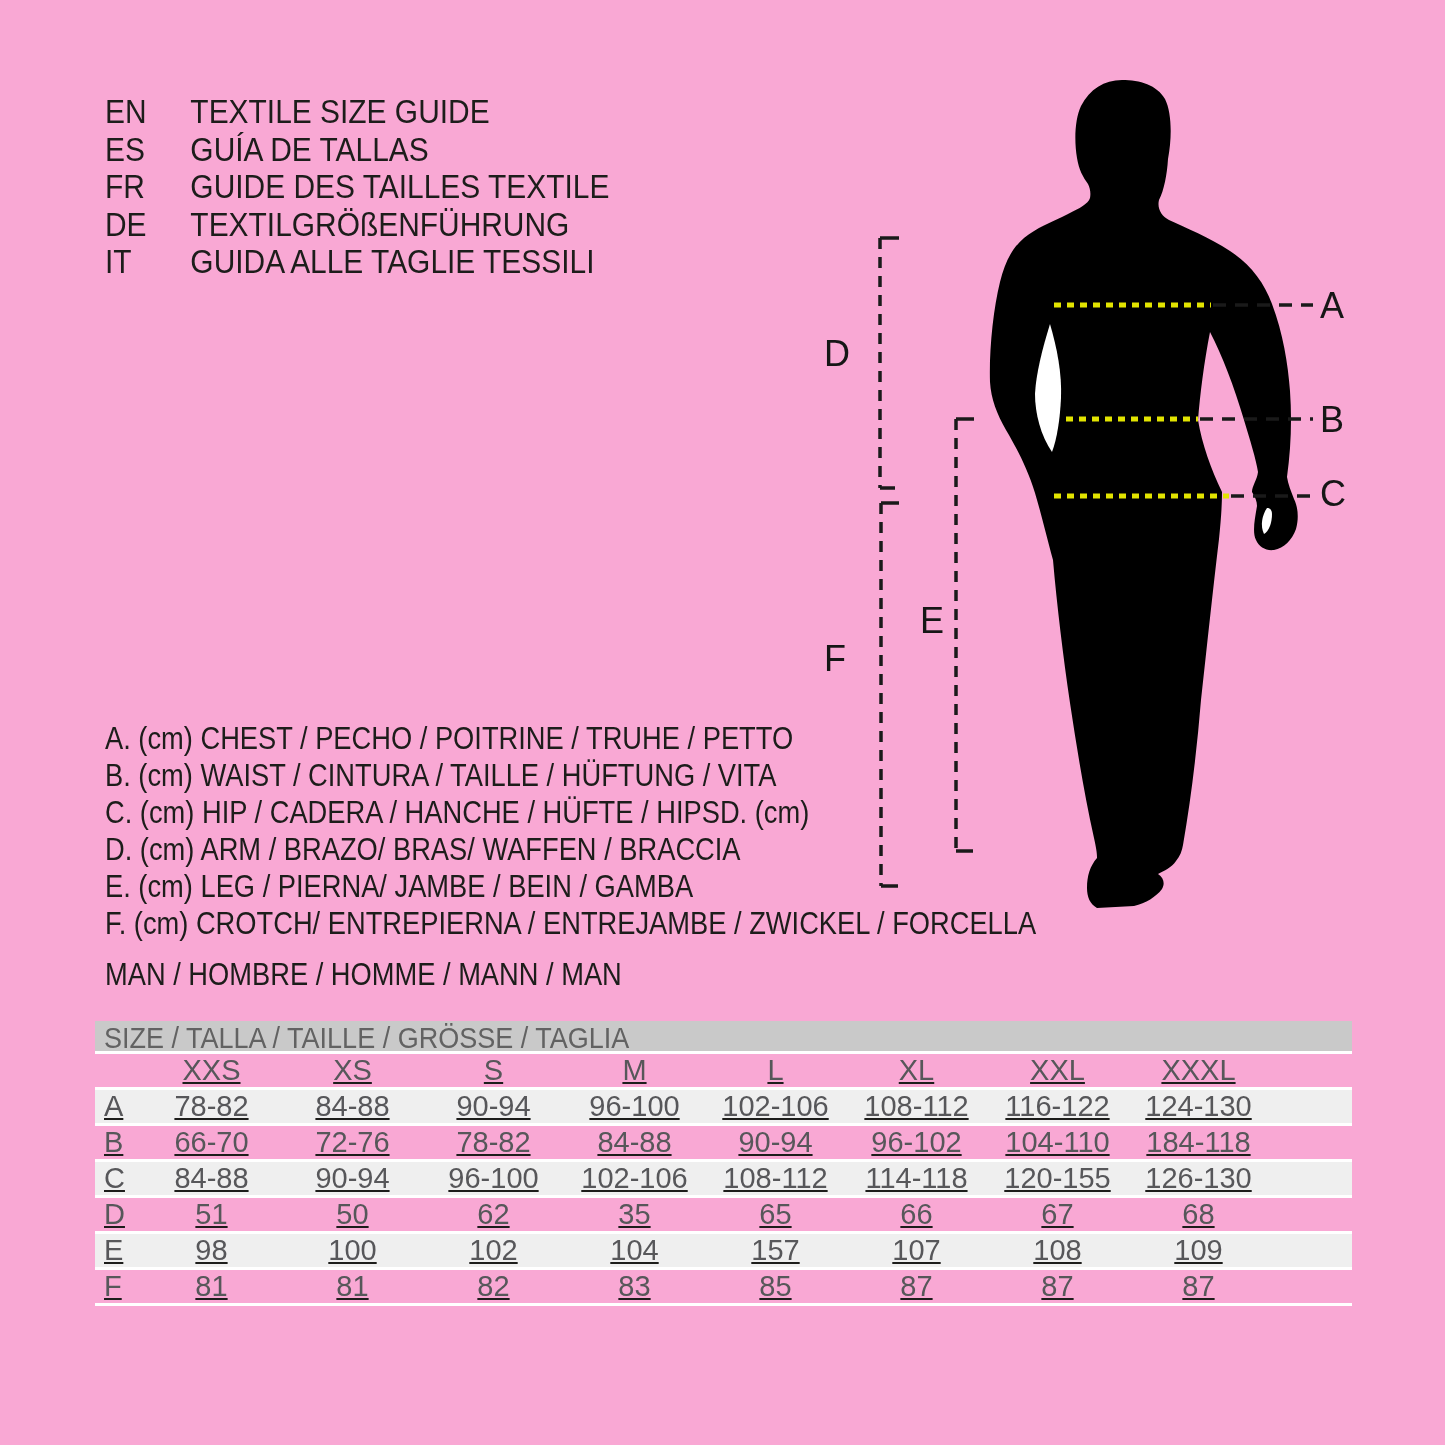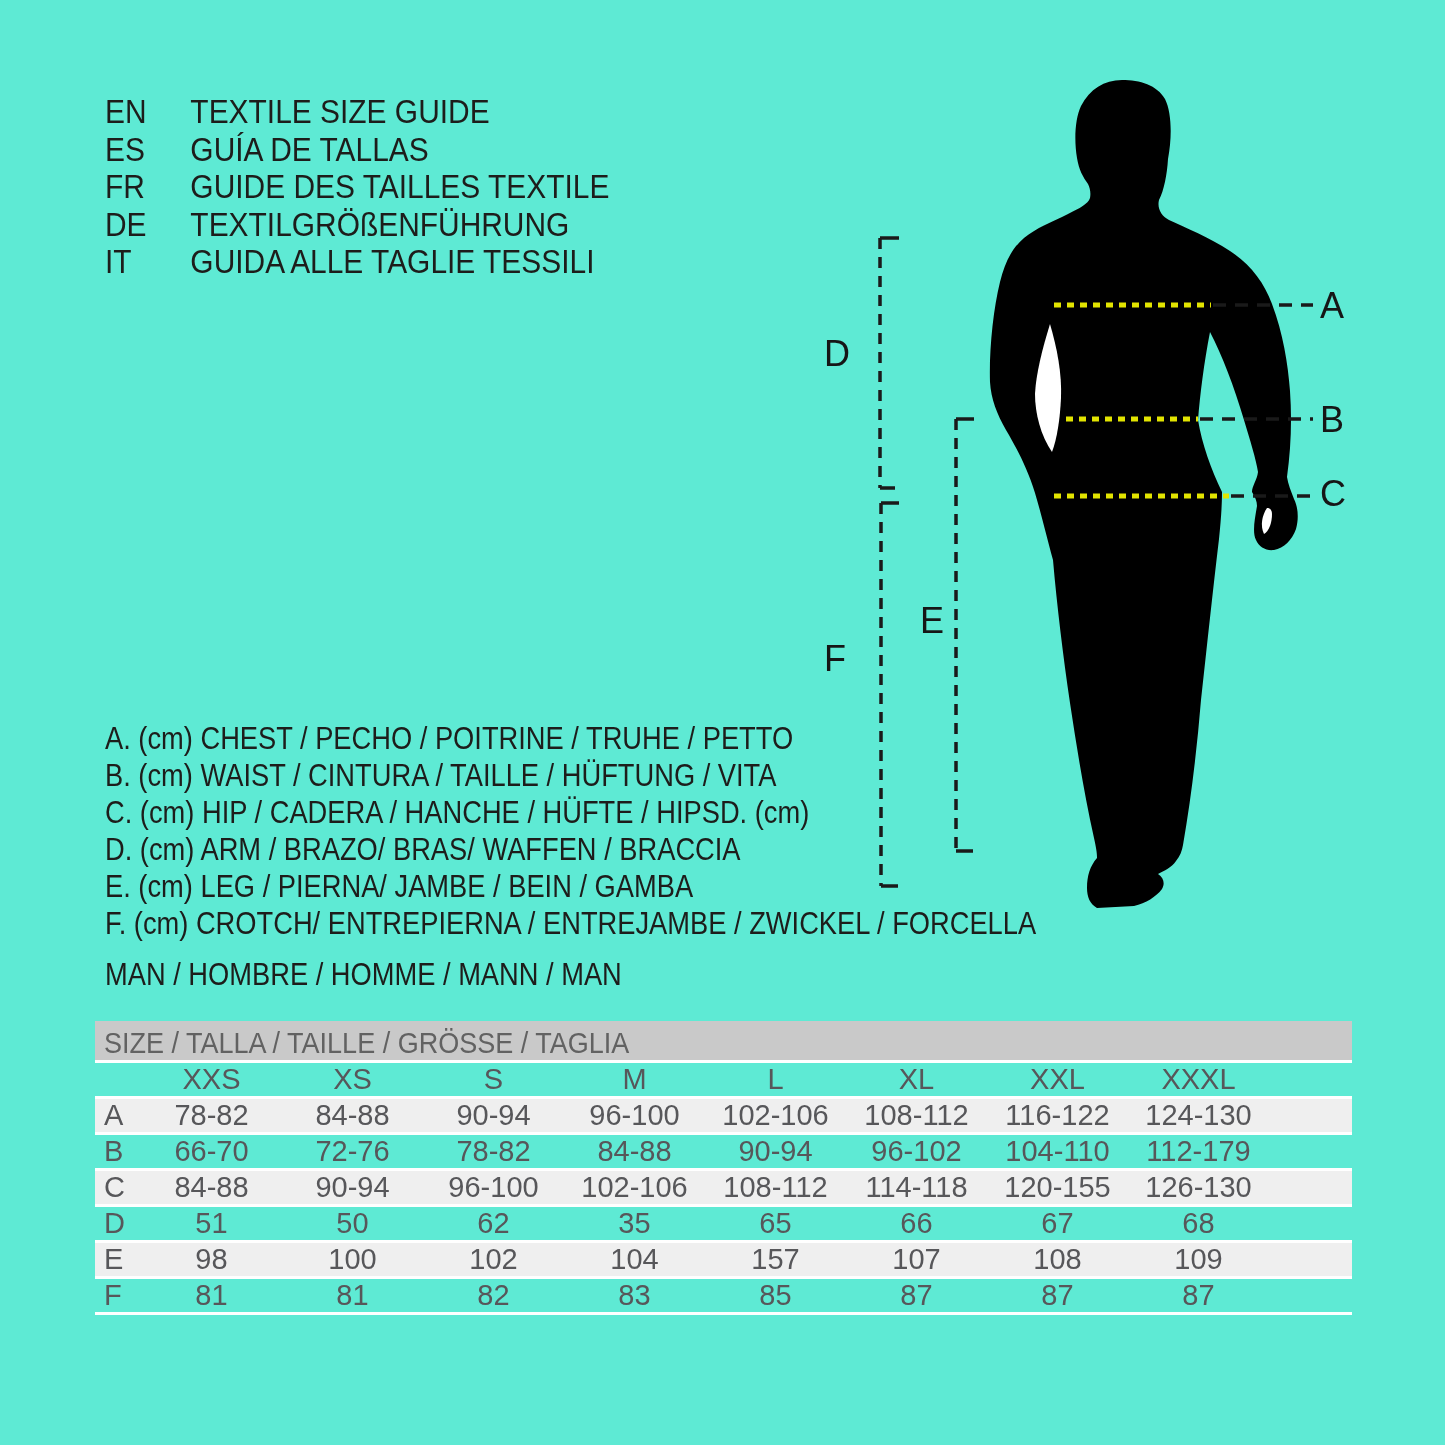--- a/index.html
+++ b/index.html
@@ -1,40 +1,40 @@
 <!DOCTYPE html>
 <html><head>
 <meta charset="utf-8">
 <style>
   html,body{margin:0;padding:0;background:#ffffff;}
   #canvas{
-    position:relative;width:1445px;height:1445px;background:#5eead4;
+    position:relative;width:1445px;height:1445px;background:#f9a8d4;
     font-family:"Liberation Sans",sans-serif;color:#1d1d1b;overflow:hidden;
   }
   .condensed{transform:scaleX(0.88);transform-origin:0 0;white-space:nowrap;}
 
   
   .title-block{position:absolute;left:105px;top:93px;font-size:34px;line-height:37.5px;font-weight:400;}
   .title-row{display:flex;}
   .lang-code{width:97px;flex:0 0 97px;}
 
   
   .defs-block{position:absolute;left:105px;top:720px;font-size:31px;line-height:37px;}
   
   .man-line{position:absolute;left:105px;top:958px;font-size:31px;line-height:34px;}
 
   
   .figure-svg{position:absolute;left:0;top:0;width:1445px;height:1445px;}
   .figure-svg text{font-family:"Liberation Sans",sans-serif;font-size:36px;fill:#161616;}
 
   
   .size-table{position:absolute;left:95px;top:1021px;width:1257px;}
-  .table-bar{height:39px;background:#c9c9c9;display:flex;align-items:flex-end;}
+  .table-bar{height:30px;background:#c9c9c9;display:flex;align-items:flex-start;}
   .table-bar span{font-size:30px;color:#626262;padding-left:10px;transform:scaleX(0.9);transform-origin:0 50%;white-space:nowrap;}
-  table{width:100%;border-collapse:collapse;table-layout:fixed;}
+  table{width:100%;border-collapse:collapse;table-layout:fixed;text-decoration:underline;}
   thead td, tbody td, tbody th{
     height:32px;text-align:center;font-size:29px;font-weight:400;color:#57575a;
     padding:0;vertical-align:middle;
   }
   thead tr{border-top:3px solid #fff;border-bottom:3px solid #fff;}
   tbody tr{border-top:3px solid #fff;border-bottom:3px solid #fff;}
   tbody tr:nth-child(odd){background:#efefef;}
   tbody th{text-align:left;padding-left:9px;}
 </style>
 </head>
@@ -222,21 +222,21 @@
           </tr>
           <tr>
             <th>B</th>
             <td>66-70</td>
             <td>72-76</td>
             <td>78-82</td>
             <td>84-88</td>
             <td>90-94</td>
             <td>96-102</td>
             <td>104-110</td>
-            <td>112-179</td>
+            <td>184-118</td>
             <td></td>
           </tr>
           <tr>
             <th>C</th>
             <td>84-88</td>
             <td>90-94</td>
             <td>96-100</td>
             <td>102-106</td>
             <td>108-112</td>
             <td>114-118</td>

